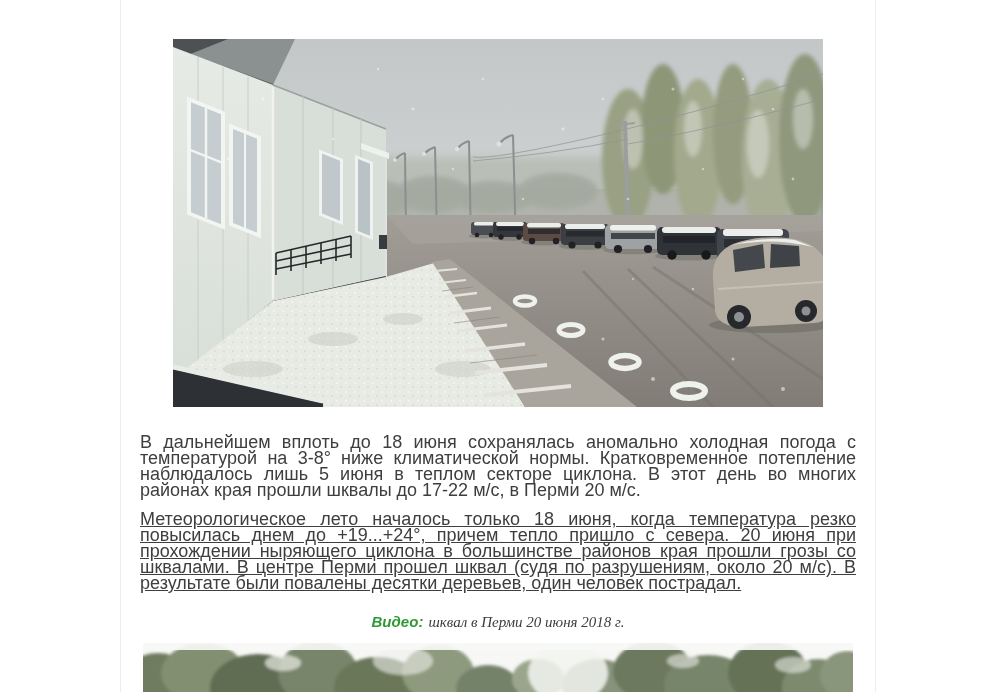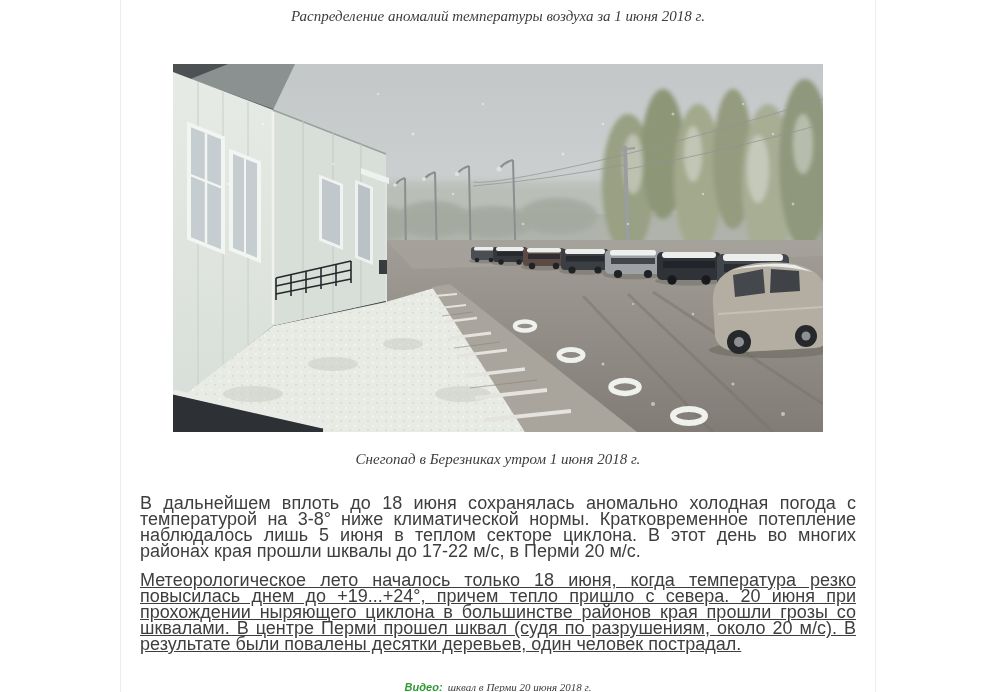--- a/index.html
+++ b/index.html
@@ -20,33 +20,32 @@
   .photo-caption{
     margin-top:19px;text-align:center;
     font-family:"Liberation Serif",serif;font-style:italic;font-size:15px;
     color:#3c3c3c;
   }
   p.body-par{
     margin:27px 0 0 0;font-size:18px;line-height:16px;
     text-align:justify;color:#3e3e3e;
   }
   p.body-par + p.body-par{margin-top:13px;text-decoration:underline;}
-  .video-line{margin-top:29px;text-align:center;font-size:11px;}
+  .video-line{margin-top:22px;text-align:center;font-size:15px;}
   .video-label{font-weight:bold;font-style:italic;color:#2f9a35;
     font-family:"Liberation Sans",sans-serif;}
   .video-text{font-style:italic;font-family:"Liberation Serif",serif;
     color:#3c3c3c;margin-left:5px;}
   .photo2{width:710px;height:120px;margin:12px auto 0;display:block;}
 </style>
 </head>
 <body>
 
 <div class="content-column">
 
-  <div class="article-title">Распределение аномалий температуры воздуха за 1 июня 2018 г.</div>
 
   <div class="photo1">
     <svg width="650" height="368" viewBox="0 0 650 368" xmlns="http://www.w3.org/2000/svg">
       <defs>
         <linearGradient id="sky" x1="0" y1="0" x2="0" y2="1">
           <stop offset="0" stop-color="#c3c7c8"></stop>
             <stop offset="1" stop-color="#d2d5d4"></stop>
         </linearGradient>
         <linearGradient id="bldg" x1="0" y1="0" x2="0" y2="1">
           <stop offset="0" stop-color="#e7ebe6"></stop>
@@ -301,21 +300,20 @@
         <circle cx="350" cy="160" r="1.3"></circle>
           <circle cx="205" cy="30" r="1.2"></circle>
         <circle cx="455" cy="160" r="1.3"></circle>
           <circle cx="530" cy="130" r="1.2"></circle>
         <circle cx="55" cy="120" r="1.3"></circle>
           <circle cx="600" cy="70" r="1.2"></circle>
       </g>
     </svg>
   </div>
 
-  <div class="photo-caption">Снегопад в Березниках утром 1 июня 2018 г.</div>
 
   <p class="body-par">В дальнейшем вплоть до 18 июня сохранялась аномально холодная погода с температурой на 3-8° ниже климатической нормы. Кратковременное потепление наблюдалось лишь 5 июня в теплом секторе циклона. В этот день во многих районах края прошли шквалы до 17-22 м/с, в Перми 20 м/с.</p>
   <p class="body-par">Метеорологическое лето началось только 18 июня, когда температура резко повысилась днем до +19...+24°, причем тепло пришло с севера. 20 июня при прохождении ныряющего циклона в большинстве районов края прошли грозы со шквалами. В центре Перми прошел шквал (судя по разрушениям, около 20 м/с). В результате были повалены десятки деревьев, один человек пострадал.</p>
 
   <div class="video-line">
     <span class="video-label" style="color: rgb(47, 154, 53);">Видео:</span><span class="video-text">шквал в Перми 20 июня 2018 г.</span>
   </div>
 
   <div class="photo2">
     <svg width="710" height="120" viewBox="0 0 710 120" xmlns="http://www.w3.org/2000/svg">

